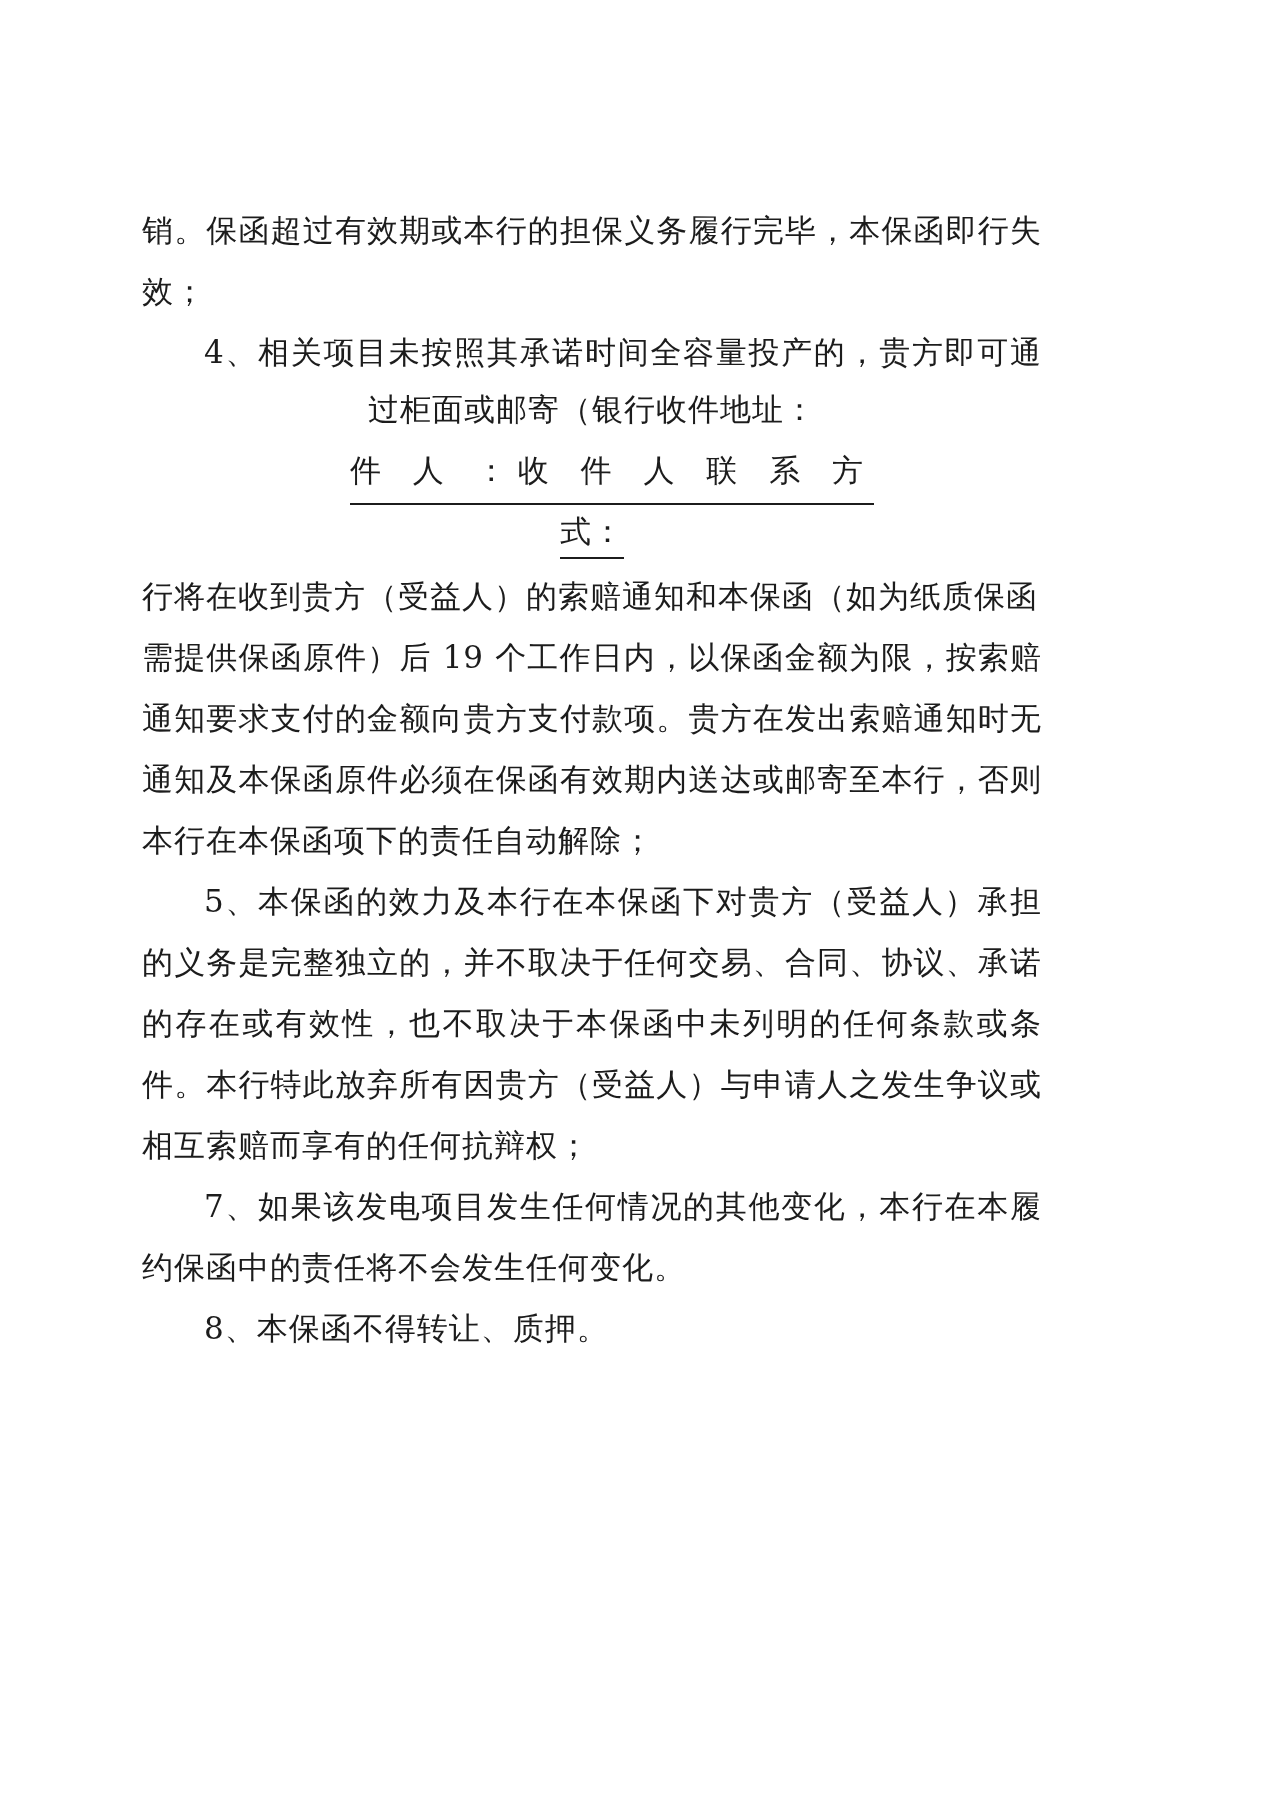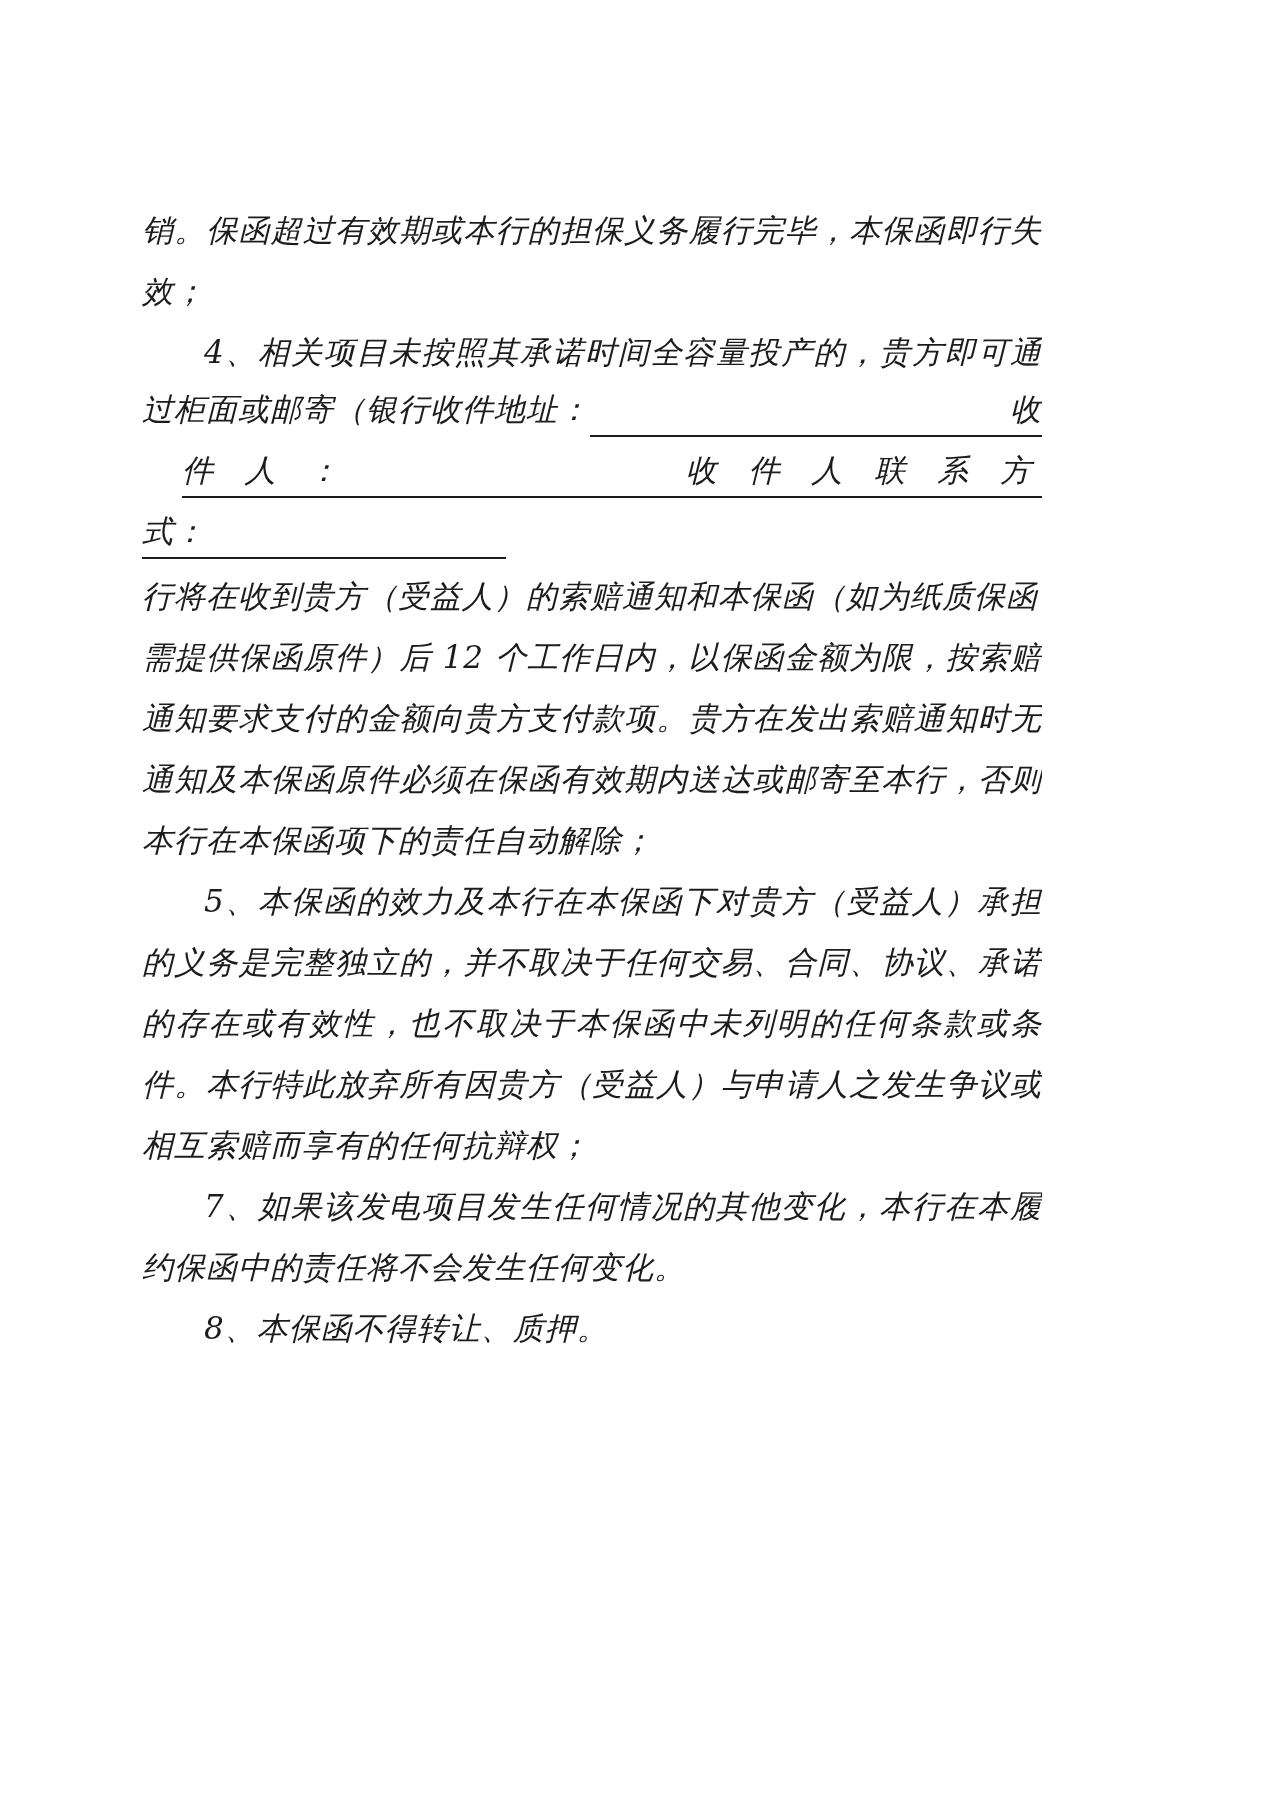--- a/index.html
+++ b/index.html
@@ -20,36 +20,36 @@
   }
   .line{
     height:61px;
     line-height:61px;
     font-size:31px;
     letter-spacing:1px;
     text-align:justify;
     text-align-last:justify;
     overflow:hidden;
     white-space:nowrap;
-    font-style:italic;
   }
   .line.left{
     text-align:left;
     text-align-last:left;
   }
   .line.indent{
     padding-left:62px;
   }
   
   .flexrow{
     display:flex;
-    align-items:flex-start;
+    align-items:center;
     text-align:left;
     text-align-last:auto;
     white-space:nowrap;
+    flex-direction:column;
   }
   .flexrow > *{
     height:52px;
     line-height:52px;
   }
   .u{
     border-bottom:2px solid #1c1c1c;
   }
   .grow{flex:1 1 auto;}
   .blank-mid{width:300px;flex:0 0 auto;}
@@ -90,21 +90,21 @@
         <span class="sp">收 件 人 联 系 方</span>
       </span>
     </div>
 
     <div class="line flexrow">
       <span class="u">式：</span>
       <span class="u blank-mid"></span>
     </div>
 
     <div class="line">行将在收到贵方（受益人）的索赔通知和本保函（如为纸质保函，</div>
-    <div class="line">需提供保函原件）后 12 个工作日内，以保函金额为限，按索赔</div>
+    <div class="line">需提供保函原件）后 19 个工作日内，以保函金额为限，按索赔</div>
     <div class="line">通知要求支付的金额向贵方支付款项。贵方在发出索赔通知时无</div>
     <div class="line">通知及本保函原件必须在保函有效期内送达或邮寄至本行，否则</div>
     <div class="line left">本行在本保函项下的责任自动解除；</div>
 
     <div class="line indent">5、本保函的效力及本行在本保函下对贵方（受益人）承担</div>
     <div class="line">的义务是完整独立的，并不取决于任何交易、合同、协议、承诺</div>
     <div class="line">的存在或有效性，也不取决于本保函中未列明的任何条款或条</div>
     <div class="line">件。本行特此放弃所有因贵方（受益人）与申请人之发生争议或</div>
     <div class="line left">相互索赔而享有的任何抗辩权；</div>
 

